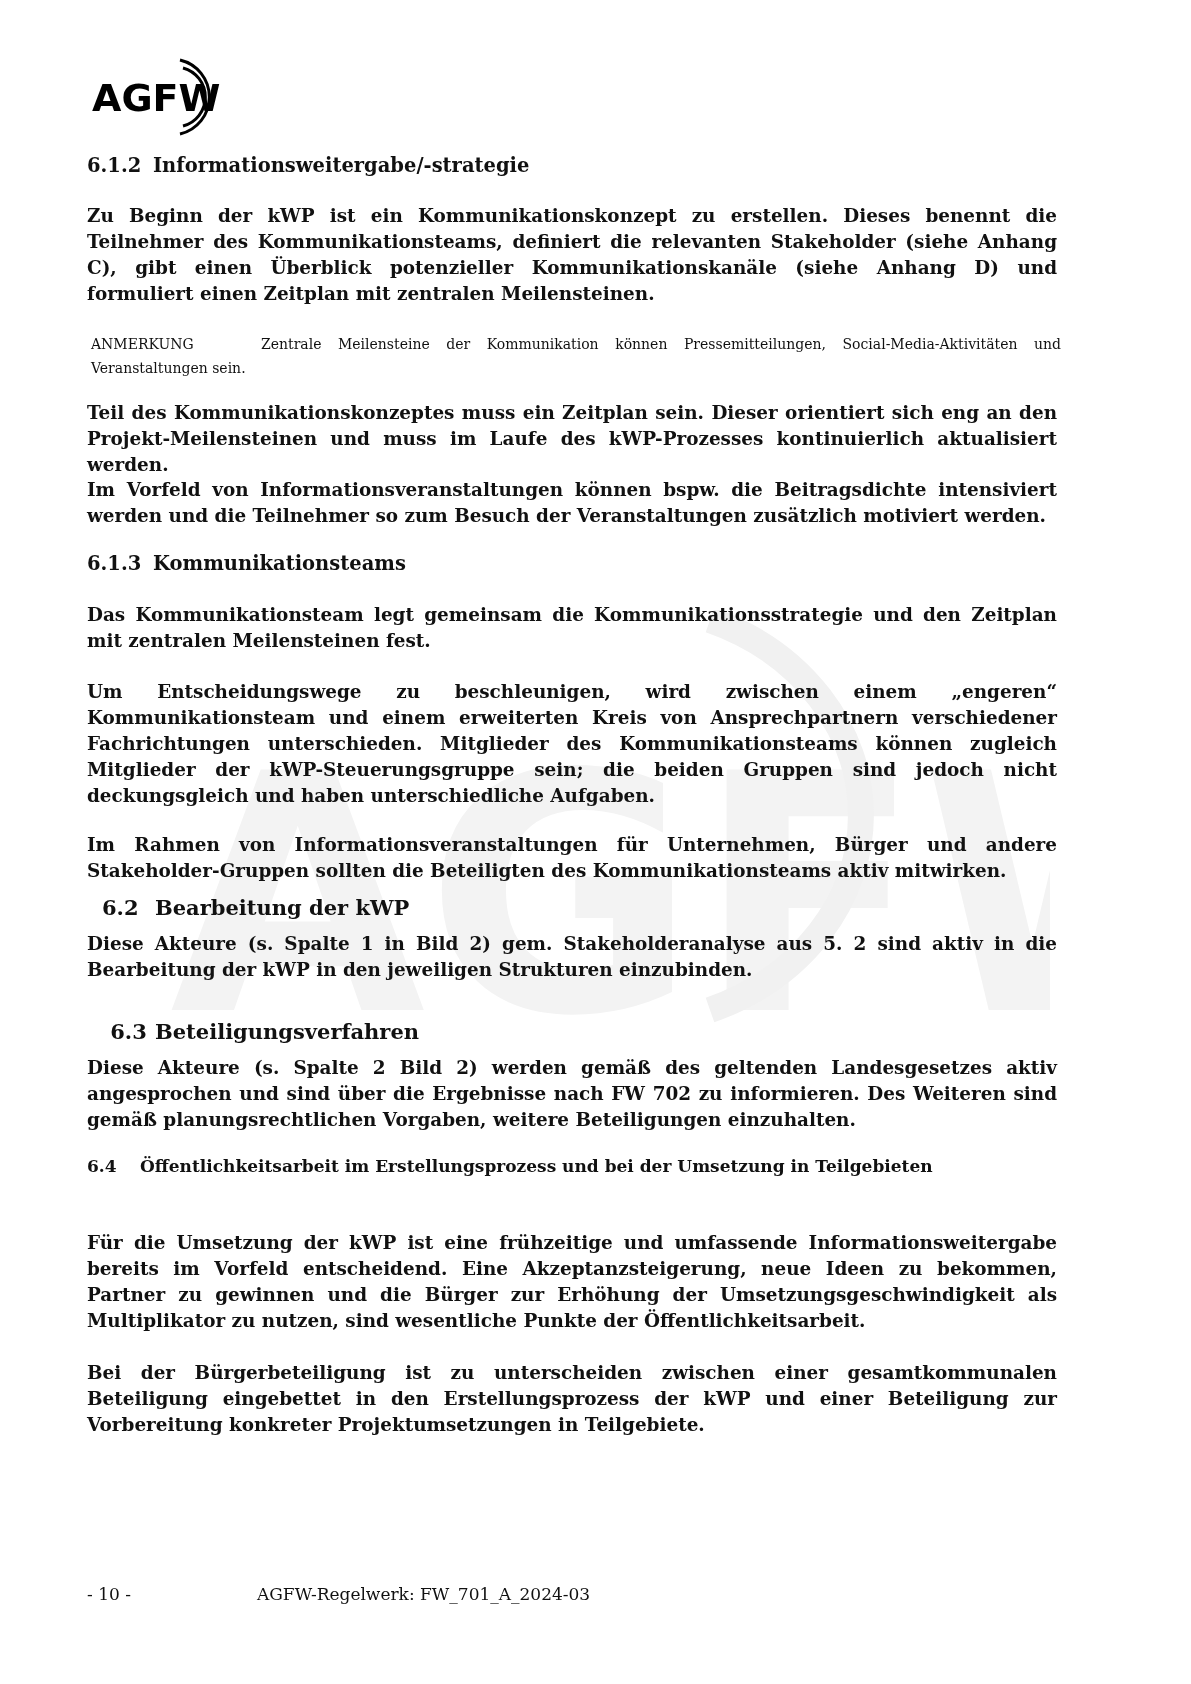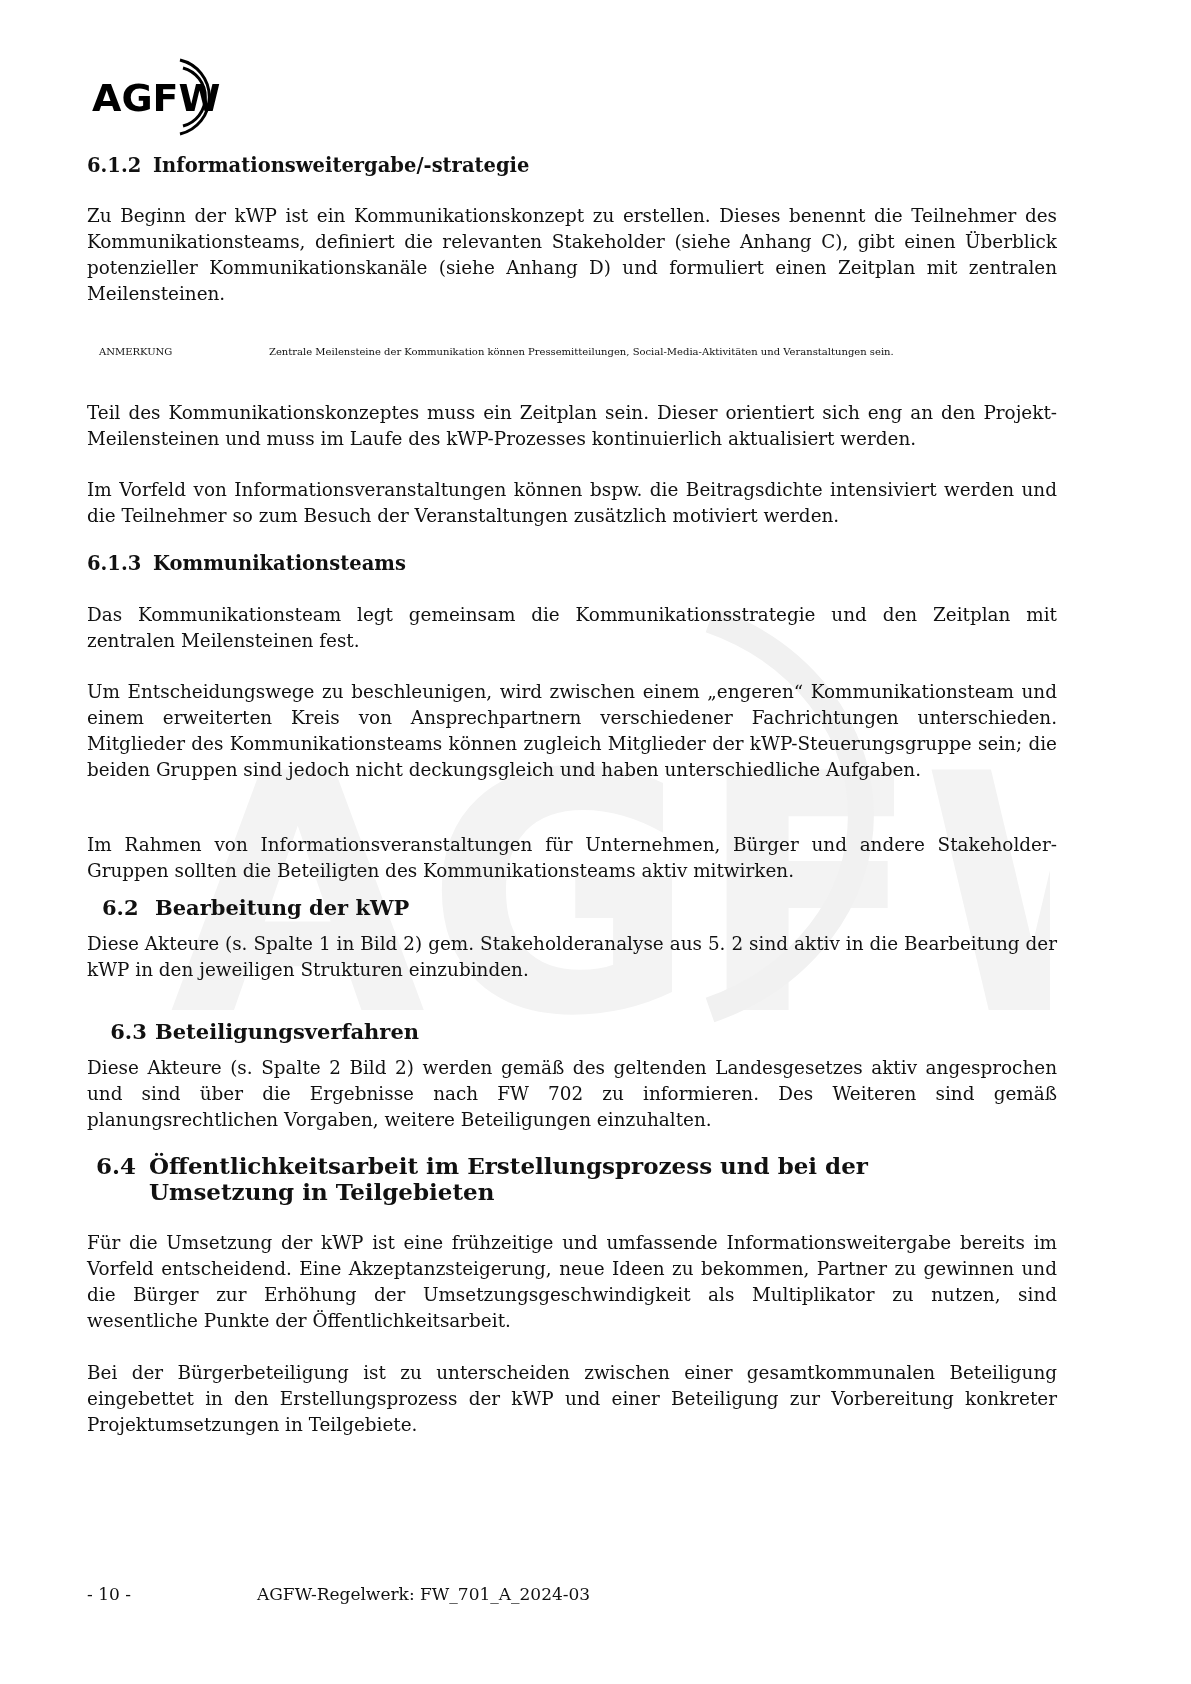--- a/index.html
+++ b/index.html
@@ -7,24 +7,24 @@
   .page { position: absolute; left: 0; top: 0; width: 1191px; height: 1684px; }
   .logo { position: absolute; left: 88px; top: 58px; width: 160px; height: 80px; }
   .logo-text { position: absolute; left: 4px; top: 18px; font-family: "DejaVu Sans", sans-serif; font-weight: bold; font-size: 38px; letter-spacing: 0px; color: #000; }
   .logo svg { position: absolute; left: 0; top: 0; }
   .watermark { position: absolute; left: 150px; top: 610px; width: 900px; height: 420px; pointer-events: none; }
   .content { position: absolute; left: 87px; top: 150px; width: 970px; }
   .h3 { font-weight: bold; font-size: 19.5px; margin: 0; line-height: 28px; position: absolute; left: 0; white-space: nowrap; }
   .h2 { font-weight: bold; font-size: 21px; margin: 15px; line-height: 28px; position: absolute; left: 0; white-space: nowrap; }
   .num { display: inline-block; width: 66px; }
   .num2 { display: inline-block; width: 53px; }
-  .p { position: absolute; left: 0; width: 970px; font-size: 18.4px; line-height: 26px; margin: 0; text-align: justify; }
-  .note { position: absolute; left: 0; width: 970px; font-size: 10px; line-height: 24px; margin: 12px; text-align: justify; }
+  .p { position: absolute; left: 0; width: 970px; font-size: 18.4px; line-height: 26px; margin: 0; text-align: justify; font-weight: bold; }
+  .note { position: absolute; left: 0; width: 970px; font-size: 14px; line-height: 24px; margin: 4px; text-align: justify; }
   .note-label { display: inline-block; width: 170px; }
-  .h2-wrap { position: absolute; left: 9px; font-weight: bold; font-size: 23px; line-height: 26px; }
+  .h2-wrap { position: absolute; left: 0; font-weight: bold; font-size: 17px; line-height: 26px; }
   .h2-wrap .num2 { vertical-align: top; }
   .h2-wrap .title { display: inline-block; width: 800px; vertical-align: top; }
   .footer { position: absolute; top: 1584px; left: 87px; font-size: 17px; }
   .footer .page-num { position: absolute; left: 0; white-space: nowrap; }
   .footer .doc-id { position: absolute; left: 170px; white-space: nowrap; }
 </style>
 </head>
 <body>
 
 <div class="page">

